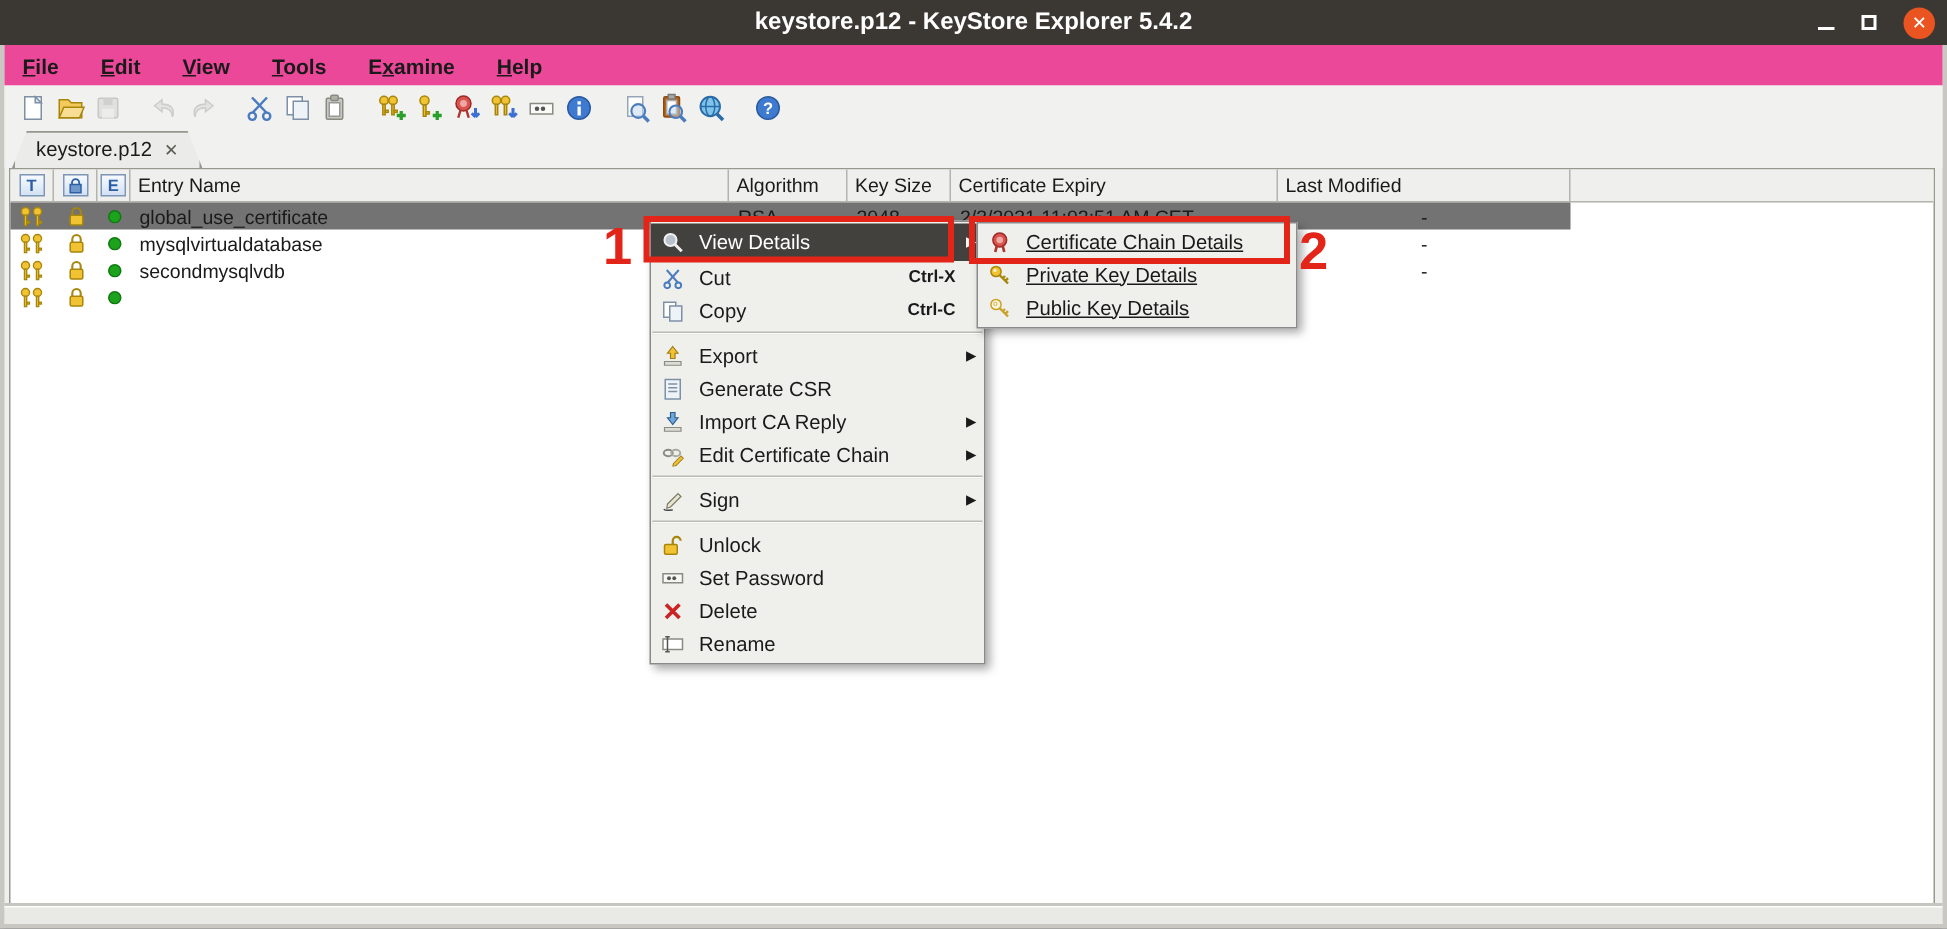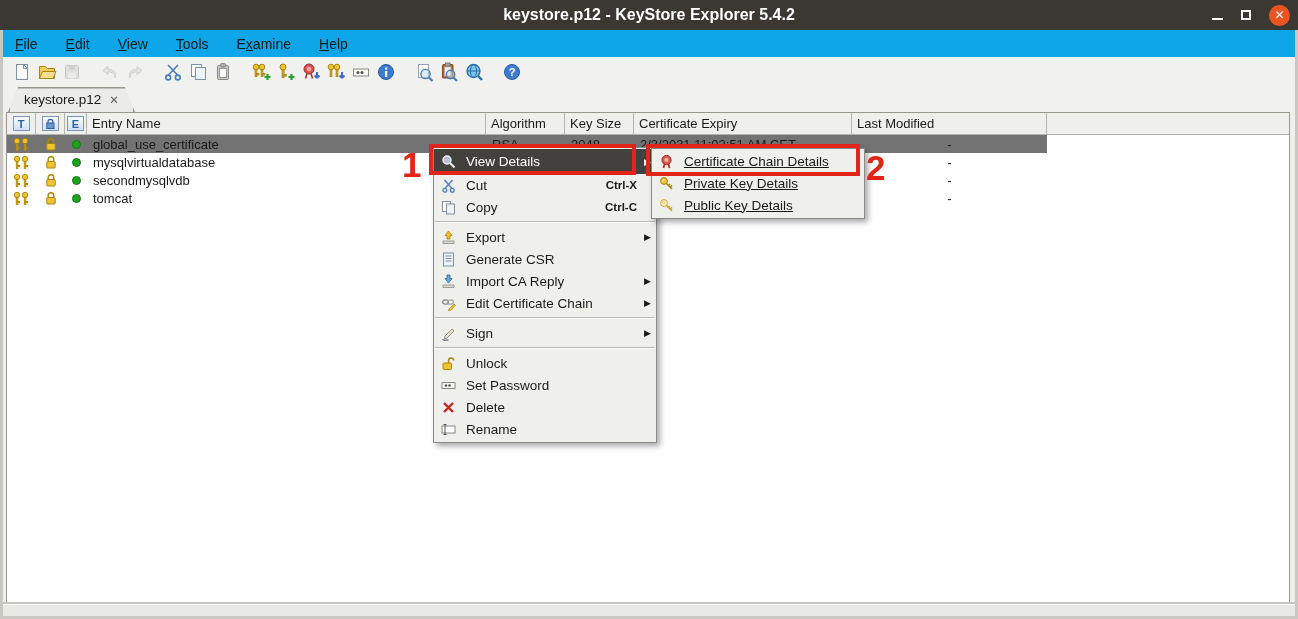--- a/index.html
+++ b/index.html
@@ -9,22 +9,22 @@
   
   .titlebar{position:absolute;top:0;left:0;right:0;height:30px;background:#3b3834;
             display:flex;align-items:center;justify-content:center;}
   .title-text{color:#ffffff;font-weight:bold;font-size:16px;}
   .win-controls{position:absolute;right:8px;top:0;height:30px;display:flex;align-items:center;gap:18px;}
   .wc-min{width:11px;height:2px;background:#fff;margin-top:8px;}
   .wc-max{width:10px;height:10px;border:2px solid #fff;box-sizing:border-box;}
   .wc-close{width:21px;height:21px;border-radius:50%;background:#e95420;color:#fff;
             display:flex;align-items:center;justify-content:center;font-size:12px;font-weight:bold;line-height:1;}
   
-  .menubar{position:absolute;top:30px;left:3px;right:3px;height:27px;background:#0ea5e9;
-           display:flex;align-items:center;padding-left:12px;gap:28px;font-size:14px;}
+  .menubar{position:absolute;top:30px;left:3px;right:3px;height:27px;background:#ec4899;
+           display:flex;align-items:center;padding-left:12px;gap:28px;font-size:14px;font-weight:bold;}
   .menu-item{cursor:default;}
   .menu-item .key{text-decoration:underline;}
   
   .toolbar{position:absolute;top:57px;left:3px;right:3px;height:29px;background:#f1f1ef;
            border-bottom:1px solid #cfcfc9;display:flex;align-items:center;padding-left:6px;}
   .tbtn{width:25px;height:25px;display:flex;align-items:center;justify-content:center;border-radius:3px;}
   .tbtn.disabled{opacity:.45;filter:grayscale(.8);}
   .tsep{width:13px;height:100%;}
   
   .tabstrip{position:absolute;top:86px;left:3px;right:3px;height:26px;background:#f1f1ef;text-align:center;}
@@ -373,21 +373,20 @@
         </span>
       <span class="td icon-cell c1">
           <svg width="14" height="15">
             <path d="M4.2 6.5 V4.5 a2.8 2.8 0 0 1 5.6 0 V6.5" fill="none" stroke="#a8860b" stroke-width="1.4"></path>
             <rect x="2.8" y="6.5" width="8.4" height="6.5" rx="1" fill="#f1c232" stroke="#a8860b"></rect>
           </svg>
         </span>
       <span class="td icon-cell c2">
           <span class="dot"></span>
         </span>
-      <span class="td c3">tomcat</span>
       <span class="td c4"></span>
       <span class="td c5"></span>
       <span class="td c6"></span>
       <span class="td center c7">-</span>
     </div>
   </div>
 
   <div class="statusbar"></div>
 
   <div class="popup cmenu">

